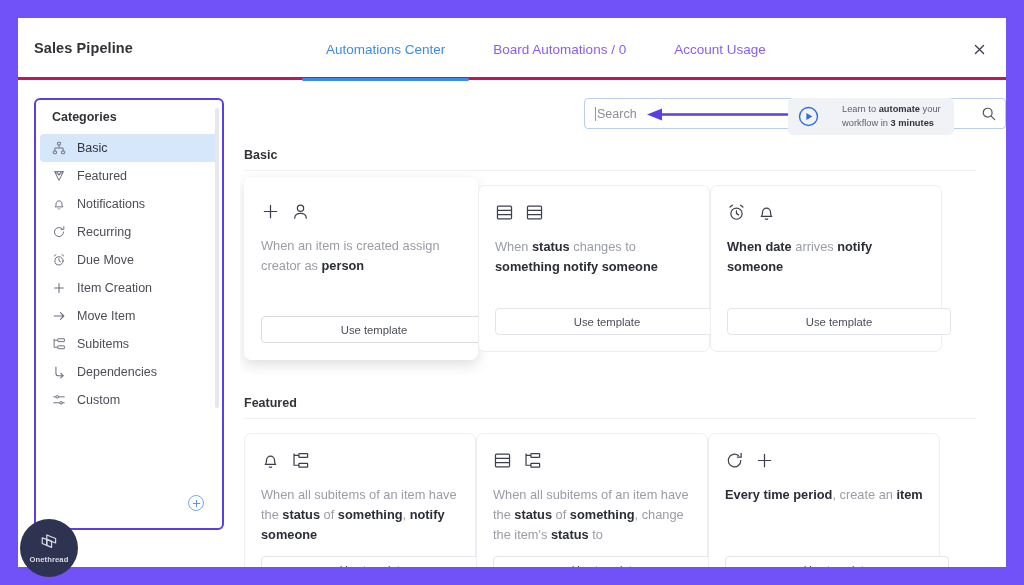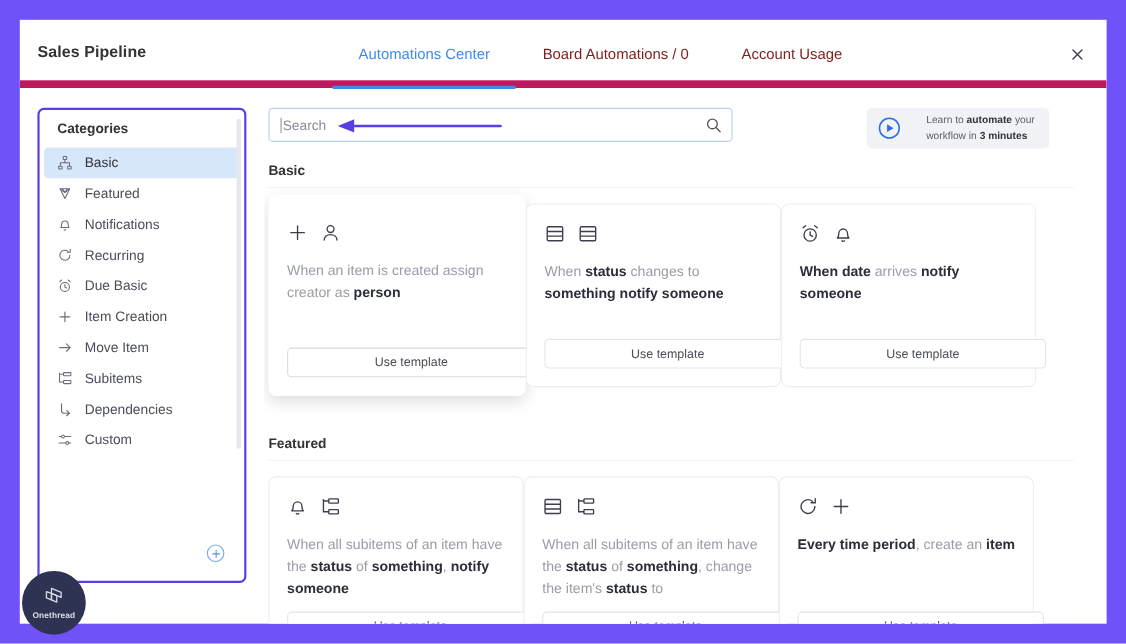--- a/index.html
+++ b/index.html
@@ -16,36 +16,36 @@
     left: 18px; top: 18px;
     width: 988px; height: 549px;
     background: #ffffff;
     overflow: hidden;
   }
 
   
   #header {
     position: relative;
     height: 62px;
-    border-bottom: 7px solid #be185d;
+    border-bottom: 3px solid #be185d;
     display: flex; align-items: center;
   }
   #board-title {
     position: absolute; left: 16px; top: 22px;
     font-size: 14.5px; font-weight: bold; color: #323338;
     letter-spacing: .1px;
   }
   #tabs {
     position: absolute; left: 284px; top: 0;
     height: 62px; display: flex; align-items: center; gap: 0; justify-content: center;
   }
   .tab {
     height: 62px; display: flex; align-items: center;
     padding: 0 24px;
-    font-size: 13.5px; color: #7f1d1d;
+    font-size: 13.5px; color: #8b5cf6;
     cursor: pointer; position: relative;
   }
   .tab.active { color: #3b8af0; }
   .tab.active::after {
     content:""; position: absolute; left: 0; right: 0; bottom: -1px;
     height: 3px; background: #3b8af0; border-radius: 2px;
   }
   #close-btn {
     position: absolute; right: 16px; top: 20px;
     width: 22px; height: 22px;
@@ -97,21 +97,21 @@
   }
   #side-scroll {
     position: absolute; right: 3px; top: 8px;
     width: 4px; height: 300px; background: #e6e7ec; border-radius: 3px;
     cursor: pointer;
   }
 
   
   #main { flex: 1; padding: 18px 0 0 4px; position: relative; overflow: hidden; }
 
-  #searchrow { display: flex; align-items: flex-start; }
+  #searchrow { display: flex; align-items: flex-start; justify-content: flex-end; }
   #searchbox {
     position: relative;
     width: 422px; height: 31px;
     border: 1px solid #b8cdf0;
     border-radius: 4px;
     display: flex; align-items: center;
     padding: 0 10px;
     background: #fff;
   }
   #search-caret {
@@ -282,21 +282,21 @@
         </div>
 
         <div class="cat-item">
           <span class="cat-ico">
             <svg viewBox="0 0 16 16" fill="none" stroke="currentColor" stroke-width="1.1" stroke-linecap="round">
               <circle cx="8" cy="9" r="4.7"></circle>
                 <path d="M8 6.6V9l1.8 1"></path>
               <path d="M2.6 3.4l2-1.6M13.4 3.4l-2-1.6"></path>
             </svg>
           </span>
-          <span class="cat-label">Due Basic</span>
+          <span class="cat-label">Due Move</span>
         </div>
 
         <div class="cat-item">
           <span class="cat-ico">
             <svg viewBox="0 0 16 16" fill="none" stroke="currentColor" stroke-width="1.2" stroke-linecap="round">
               <path d="M8 3v10M3 8h10"></path>
             </svg>
           </span>
           <span class="cat-label">Item Creation</span>
         </div>

